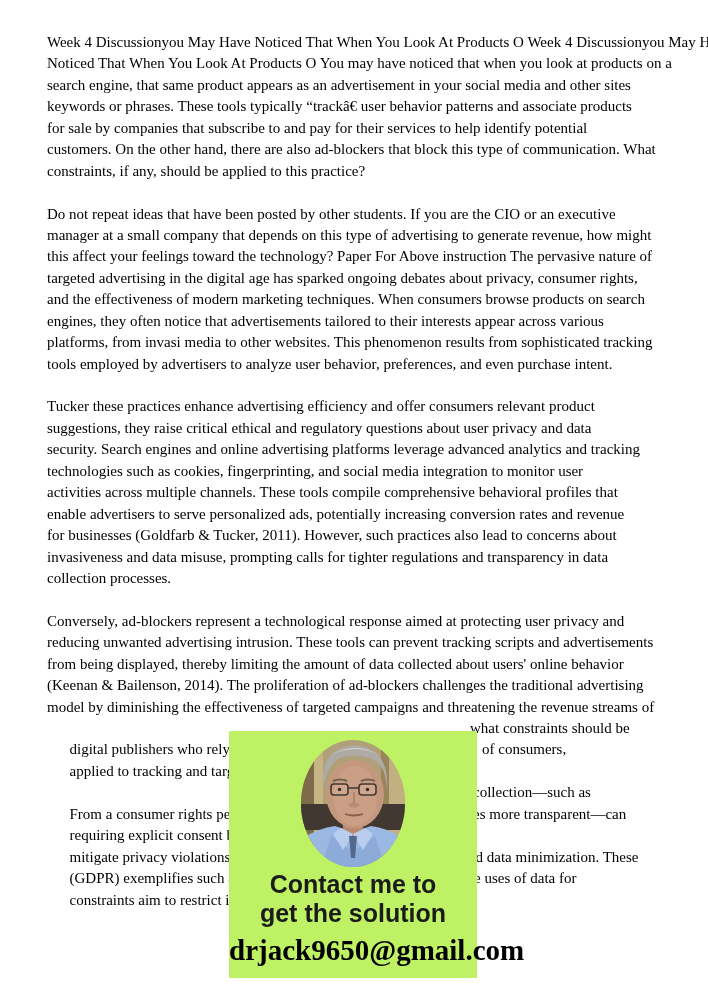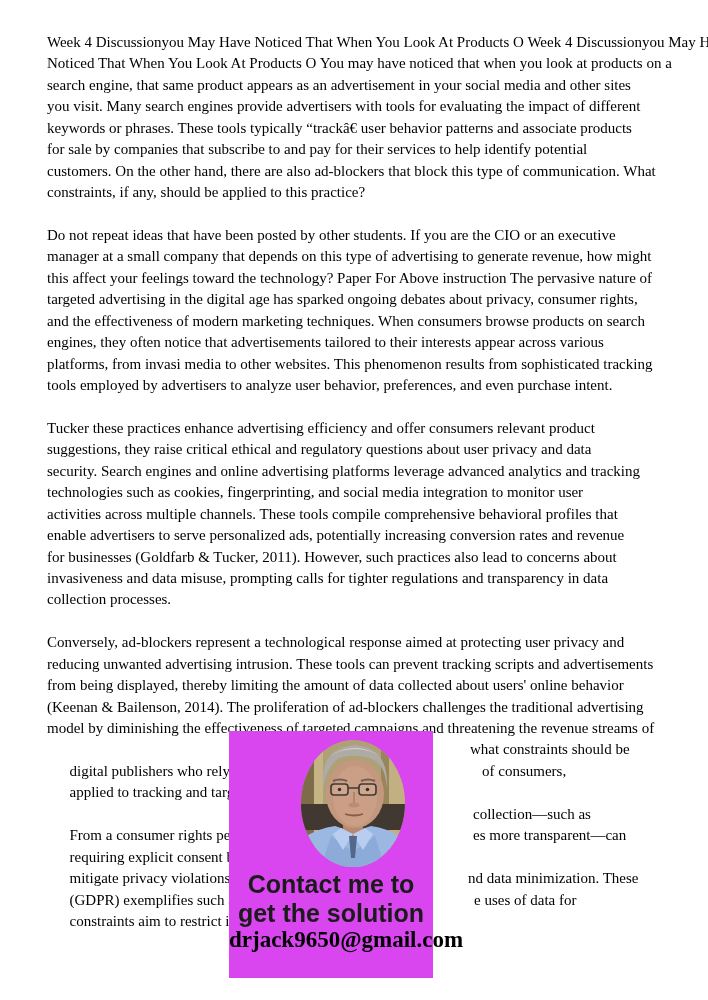--- a/index.html
+++ b/index.html
@@ -28,22 +28,22 @@
   }
   .frag-right {
     position: absolute;
     top: 0;
     white-space: pre;
   }
   
   .overlay {
     position: absolute;
     left: 229px; top: 731px;
-    width: 204px; height: 247px;
-    background: #d946ef;
+    width: 248px; height: 247px;
+    background: #bef264;
     z-index: 10;
   }
   .photo {
     position: absolute;
     left: 72px; top: 9px;
     width: 104px; height: 127px;
   }
   .promo-line {
     position: absolute;
     left: 0; right: 0;
@@ -52,39 +52,38 @@
     font-weight: 700;
     font-size: 25px;
     line-height: 28px;
     color: #1b1b1b;
   }
   .promo-line.l1 { top: 139px; }
   .promo-line.l2 { top: 168px; }
   .promo-email {
     position: absolute;
     left: 0; right: 0;
-    top: 196px;
+    top: 206px;
     text-align: center;
     font-family: "Liberation Serif", "DejaVu Serif", serif;
     font-weight: 700;
-    font-size: 23px;
+    font-size: 29px;
     line-height: 26px;
     color: #000000;
   }
 </style>
 </head>
 <body>
 
 <div class="doc">
 
   <div class="para">
     <div class="line">Week 4 Discussionyou May Have Noticed That When You Look At Products O Week 4 Discussionyou May Have</div>
     <div class="line">Noticed That When You Look At Products O You may have noticed that when you look at products on a</div>
     <div class="line">search engine, that same product appears as an advertisement in your social media and other sites</div>
-    <div class="line">you visit. Many search engines provide advertisers with tools for evaluating the impact of different</div>
     <div class="line">keywords or phrases. These tools typically “trackâ€ user behavior patterns and associate products</div>
     <div class="line">for sale by companies that subscribe to and pay for their services to help identify potential</div>
     <div class="line">customers. On the other hand, there are also ad-blockers that block this type of communication. What</div>
     <div class="line">constraints, if any, should be applied to this practice?</div>
   </div>
 
   <div class="para">
     <div class="line">Do not repeat ideas that have been posted by other students. If you are the CIO or an executive</div>
     <div class="line">manager at a small company that depends on this type of advertising to generate revenue, how might</div>
     <div class="line">this affect your feelings toward the technology? Paper For Above instruction The pervasive nature of</div>

